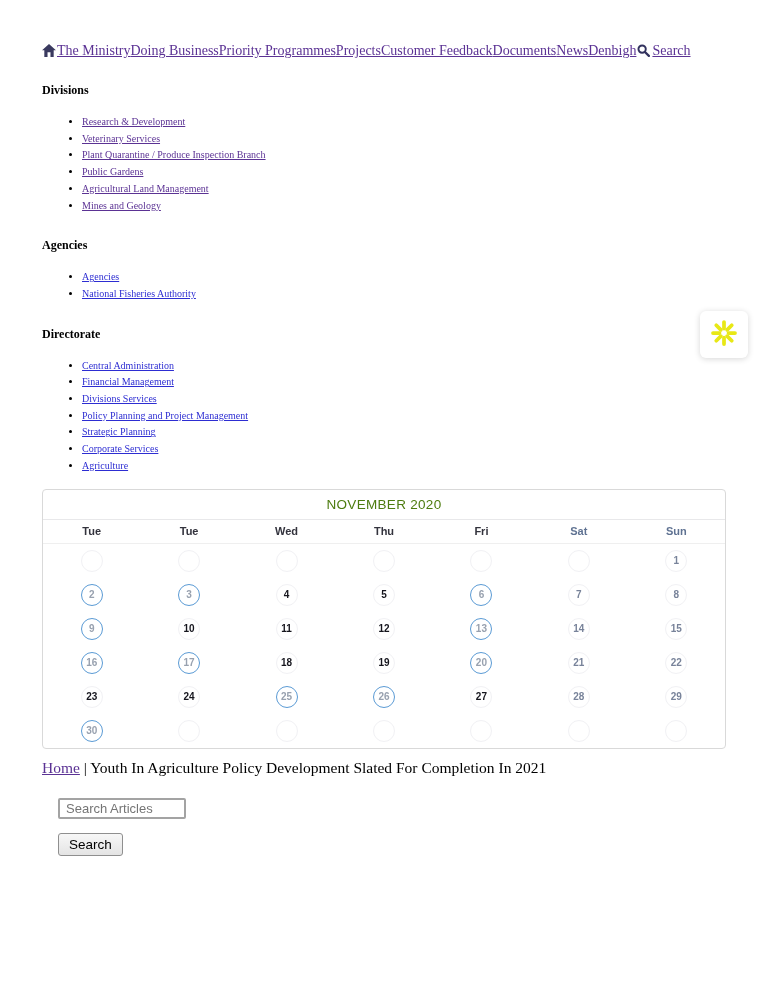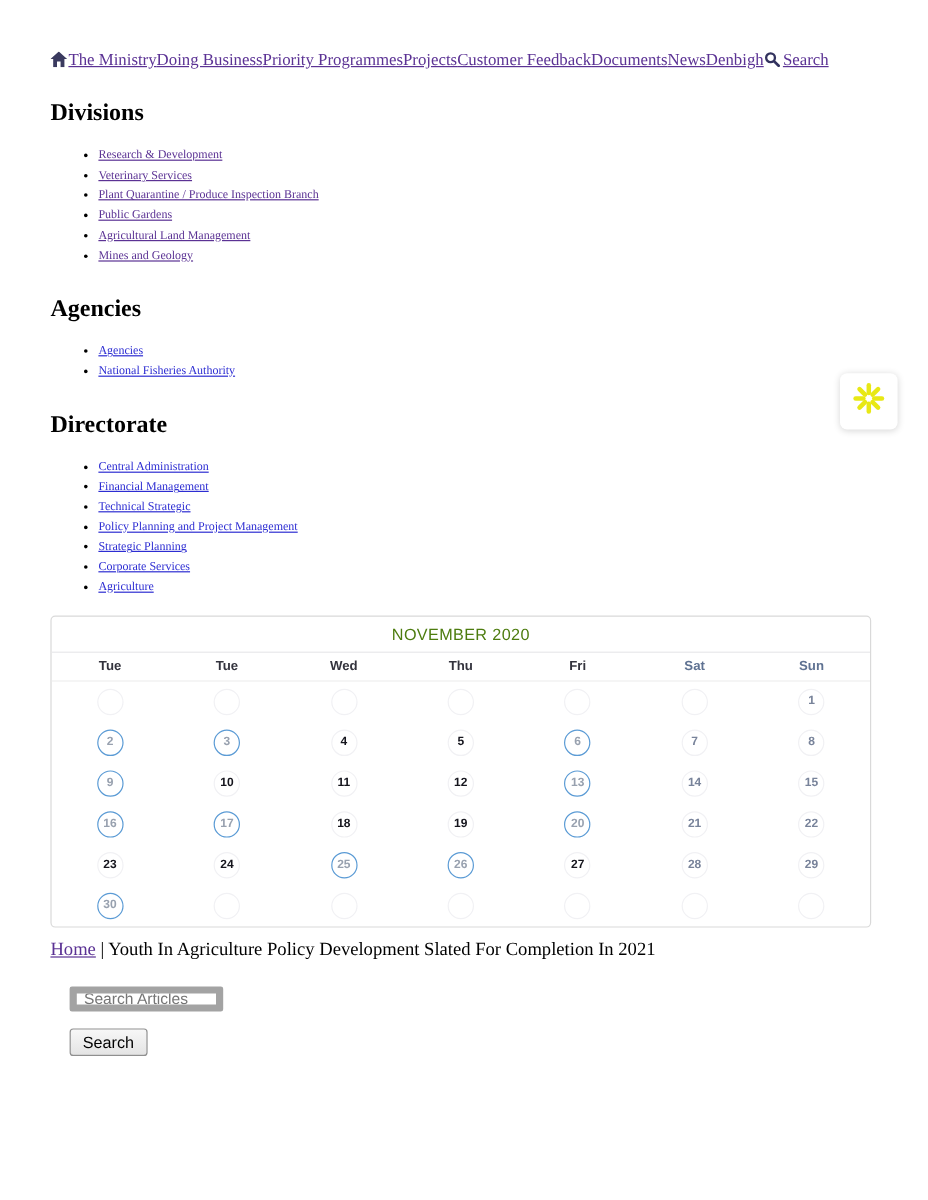--- a/index.html
+++ b/index.html
@@ -11,21 +11,21 @@
   }
   .container { padding:0 47px 0 42px; }
 
   
   nav.topnav { margin-top:42px; font-size:14px; white-space:nowrap; line-height:17px; }
   nav.topnav a { color:#5b3294; text-decoration:underline; }
   .home-icon-wrap svg { vertical-align:-2px; margin-right:1px; }
   .search-icon-wrap svg { vertical-align:-2px; margin:0 2px 0 1px; }
 
   
-  h3.section-heading { font-size:20px; font-weight:bold; margin:24px 0 0 0; }
+  h3.section-heading { font-size:12px; font-weight:bold; margin:24px 0 0 0; }
   ul.link-list { margin:16px 0 14px 0; padding-left:40px; }
   ul.link-list li { font-size:10px; line-height:16.7px; }
   ul.link-list a { text-decoration:underline; }
   ul.purple-links a, a.purple { color:#5b3294; }
   ul.blue-links a { color:#2d2dd2; }
 
   
   .calendar {
     margin-top:2px; border:1px solid #d9d9d9; border-radius:4px; overflow:hidden;
     background:#fff; font-family:"Liberation Sans", sans-serif;
@@ -55,21 +55,21 @@
   .cell[data-type="weekend"] .num { color:#78839a; }
   .cell[data-type="empty"] .num { color:transparent; }
 
   
   .breadcrumb { margin-top:9px; font-size:15.5px; line-height:19px; }
   .breadcrumb a { color:#5b3294; text-decoration:underline; }
 
   
   input.search-input {
     display:block; margin:21px 0 0 16px; width:128px; height:21px;
-    border:6px solid #a3a3a3; border-radius:2px; padding:0 6px;
+    border:2px solid #a3a3a3; border-radius:2px; padding:0 6px;
     font-family:"Liberation Sans", sans-serif; font-size:13px; color:#000;
   }
   input.search-input::placeholder { color:#757575; opacity:1; }
   button.search-button {
     display:block; margin:14px 0 0 16px;
     font-family:"Liberation Sans", sans-serif; font-size:13.5px; color:#000;
     padding:3px 10px; background:linear-gradient(#f7f7f7,#e4e4e4);
     border:1px solid #8f8f8f; border-radius:3px; cursor:pointer;
   }
 
@@ -106,21 +106,21 @@
   <h3 class="section-heading">Agencies</h3>
   <ul class="link-list blue-links">
     <li><a href="#">Agencies</a></li>
     <li><a href="#">National Fisheries Authority</a></li>
   </ul>
 
   <h3 class="section-heading">Directorate</h3>
   <ul class="link-list blue-links">
     <li><a href="#">Central Administration</a></li>
     <li><a href="#">Financial Management</a></li>
-    <li><a href="#">Technical Strategic</a></li>
+    <li><a href="#">Divisions Services</a></li>
     <li><a href="#">Policy Planning and Project Management</a></li>
     <li><a href="#">Strategic Planning</a></li>
     <li><a href="#">Corporate Services</a></li>
     <li><a href="#">Agriculture</a></li>
   </ul>
 
   <div class="calendar">
     <div class="cal-title">NOVEMBER 2020</div>
     <div class="cal-weekdays">
       <span>Tue</span>

